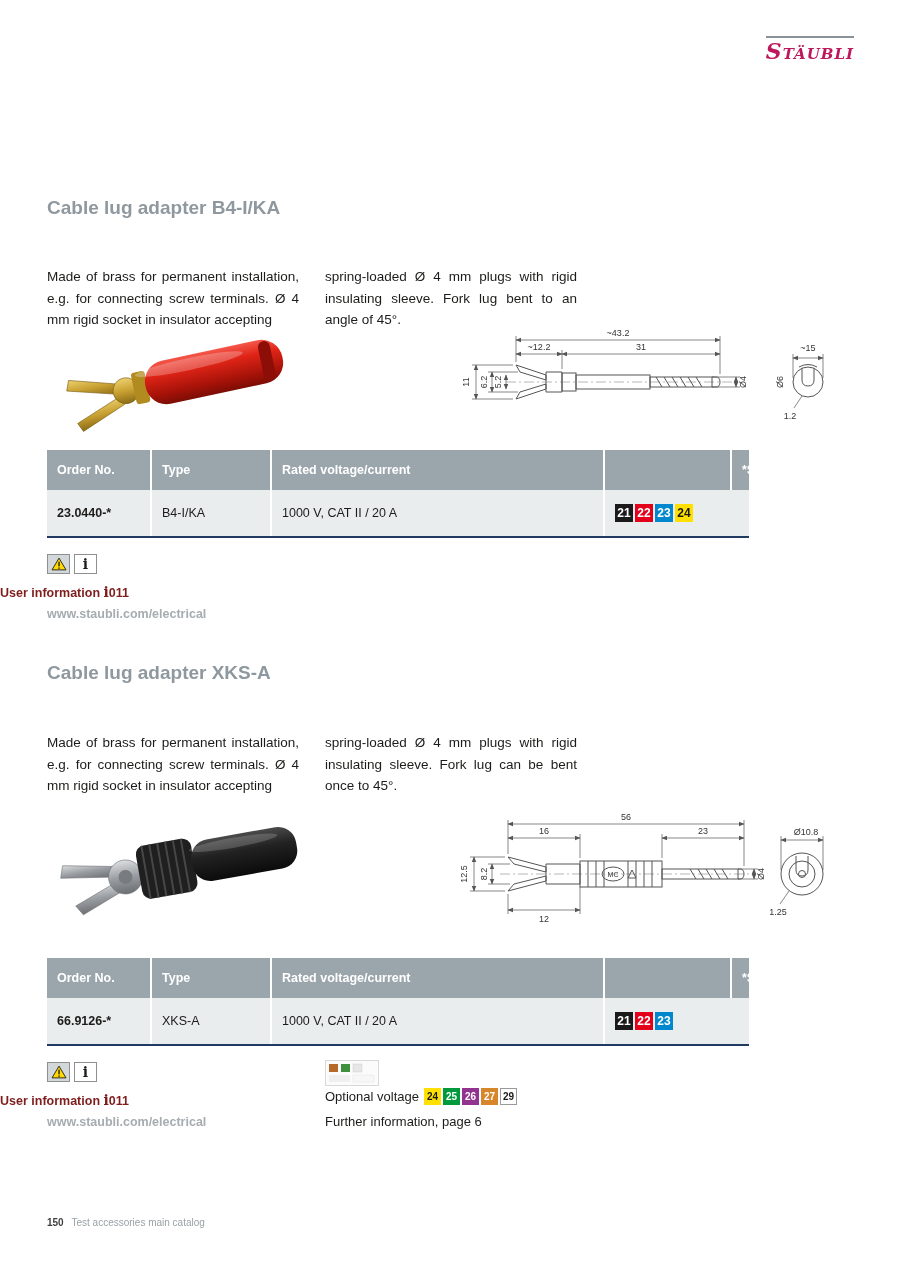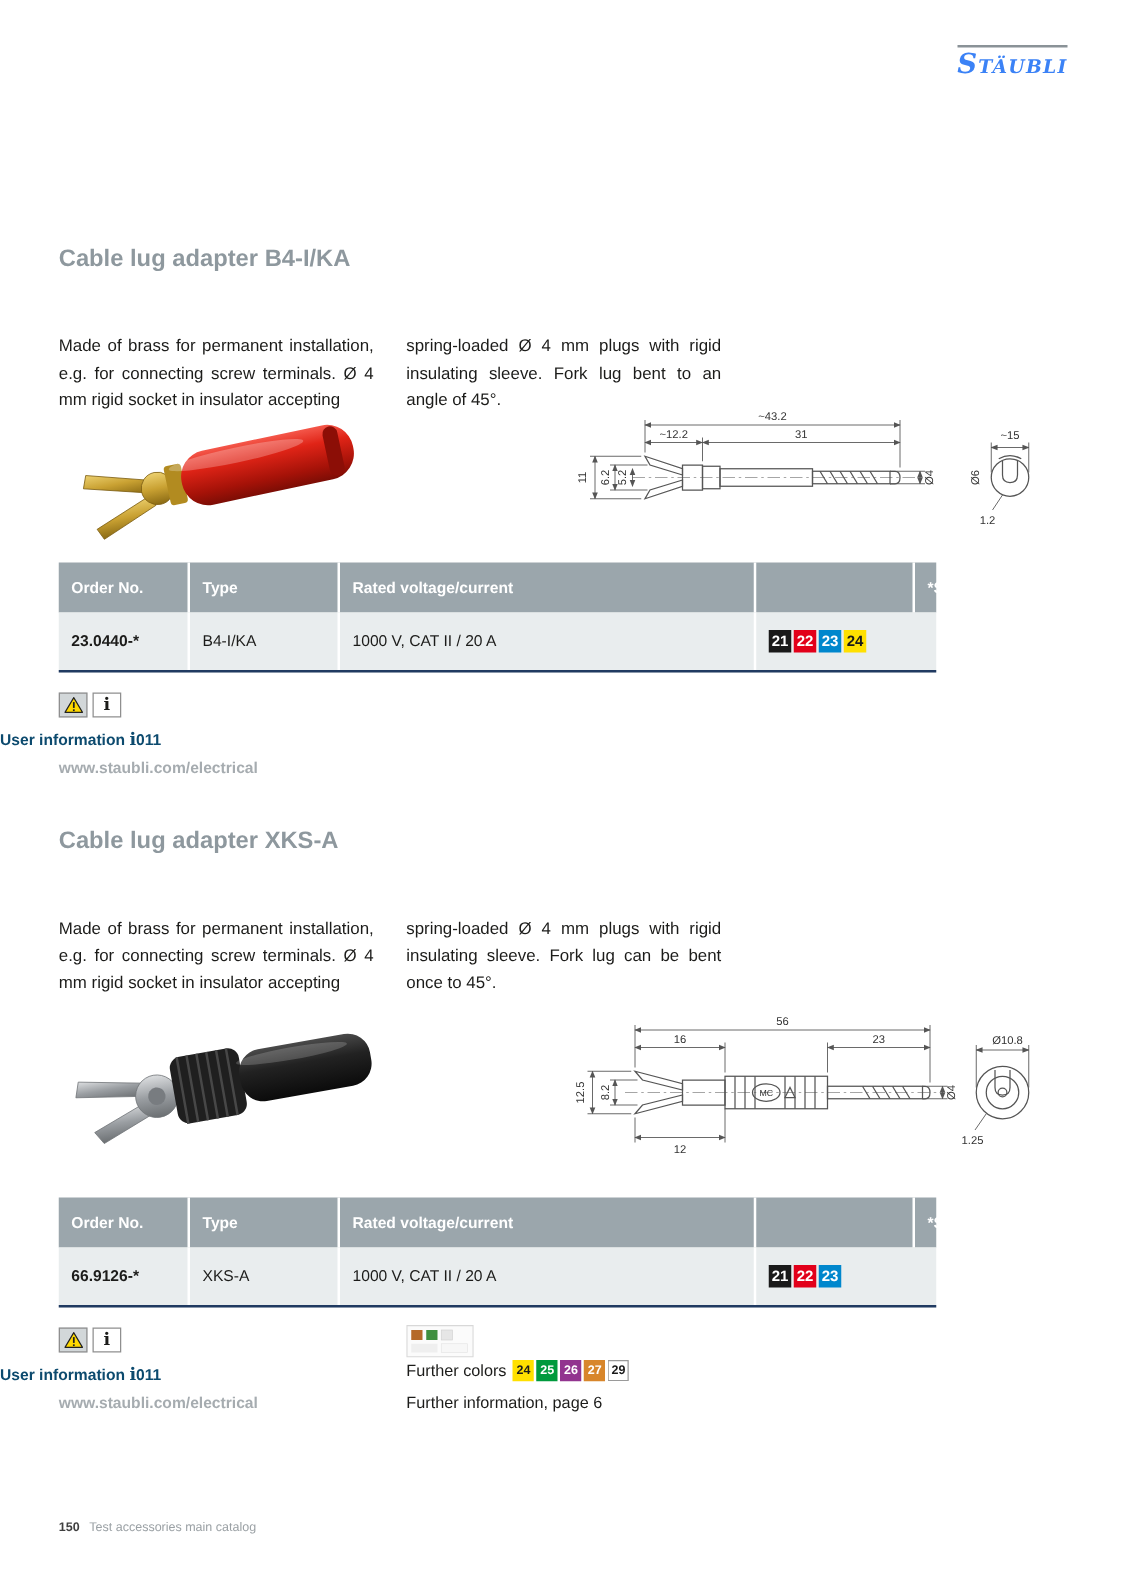--- a/index.html
+++ b/index.html
@@ -1,21 +1,21 @@
 <!DOCTYPE html>
 <html><head>
 <meta charset="utf-8">
 <style>
   html,body { margin:0; padding:0; background:#fff; }
   .page { position:relative; width:900px; height:1273px; background:#ffffff;
           font-family:"Liberation Sans", sans-serif; color:#1c1c1a; overflow:hidden; }
 
   .brand { position:absolute; top:36px; right:46px;
            font-family:"DejaVu Serif", serif; font-style:italic; font-variant:small-caps;
-           font-weight:700; font-size:22px; letter-spacing:1px; color:#3b82f6;
+           font-weight:700; font-size:22px; letter-spacing:1px; color:#be185d;
            border-top:2px solid #8a9297; padding-top:1px; line-height:1.15; }
 
   .heading { position:absolute; left:47px; font-size:19px; font-weight:700; color:#8e989e; }
 
   .cols { position:absolute; left:47px; display:flex; gap:26px;margin-top:21px; }
   .col { width:252px; font-size:13.5px; line-height:21.5px; text-align:justify; color:#1c1c1a; }
 
   .photo, .tdrawing, .swatch-photo { position:absolute; }
 
   .ptable { position:absolute; left:47px; width:702px; }
@@ -33,21 +33,21 @@
   .chips { display:flex; gap:2px; align-items:center; }
   .chip { width:18px; height:18px; display:inline-flex; align-items:center;
           justify-content:center; font-size:12px; font-weight:700; flex:0 0 auto; }
 
   .info-icons { position:absolute; display:flex; gap:4px; align-items:center; }
   .icon-box { width:23px; height:20px; border:1px solid #8f8f8f; background:#fff;
               display:flex; align-items:center; justify-content:center; box-sizing:border-box; }
   .icon-box.warn { background:#d2d7d9; }
   .i-glyph { font-family:"DejaVu Serif", serif; font-weight:700; font-size:14px; line-height:1; }
 
-  .user-info { position:absolute; font-size:12.5px; font-weight:700; color:#0c4a6e; }
+  .user-info { position:absolute; font-size:12.5px; font-weight:700; color:#7f1d1d; }
   .user-info .i-glyph { font-size:14px; }
   .site-url { position:absolute; font-size:12.5px; font-weight:700; color:#a6acb0; }
 
   .optional-line { position:absolute; display:flex; align-items:center; gap:5px; font-size:13px; }
   .optional-line .chip { width:17px; height:17px; font-size:10px; }
   .further { position:absolute; font-size:13px; }
 
   .footer { position:absolute; left:47px; top:1217px; font-size:10px; }
   .page-num { font-weight:700; color:#3f3f3f; }
   .footer-label { color:#9ba1a5; margin-left:5px; }
@@ -336,21 +336,21 @@
 
   <svg class="swatch-photo" style="left:325px; top:1060px;" width="54" height="26" viewBox="0 0 54 26">
     <rect x="0.5" y="0.5" width="53" height="25" fill="#fbfbfb" stroke="#d8d8d8"></rect>
     <rect x="4" y="4" width="9" height="8" fill="#b56a29"></rect>
     <rect x="16" y="4" width="9" height="8" fill="#3f8f3f"></rect>
     <rect x="28" y="4" width="9" height="8" fill="#e6e6e6" stroke="#cfcfcf" stroke-width="0.5"></rect>
     <rect x="4" y="15" width="21" height="7" fill="#efefef"></rect>
     <rect x="28" y="15" width="21" height="7" fill="#f7f7f7" stroke="#e2e2e2" stroke-width="0.5"></rect>
   </svg>
   <div class="optional-line" style="left:325px; top:1088px;">
-    <span>Further colors</span>
+    <span>Optional voltage</span>
     <span class="chips">
         <span class="chip" style="background: rgb(255, 224, 0); color: rgb(26, 26, 26);">24</span>
         <span class="chip" style="background: rgb(0, 154, 61); color: rgb(255, 255, 255);">25</span>
         <span class="chip" style="background: rgb(146, 52, 143); color: rgb(255, 255, 255);">26</span>
         <span class="chip" style="background: rgb(216, 134, 43); color: rgb(255, 255, 255);">27</span>
         <span class="chip" style="background: rgb(255, 255, 255); color: rgb(26, 26, 26); box-shadow: rgb(154, 154, 154) 0px 0px 0px 1px inset;">29</span>
       </span>
   </div>
   <div class="further" style="left:325px; top:1114px;">Further information, page 6</div>
 

